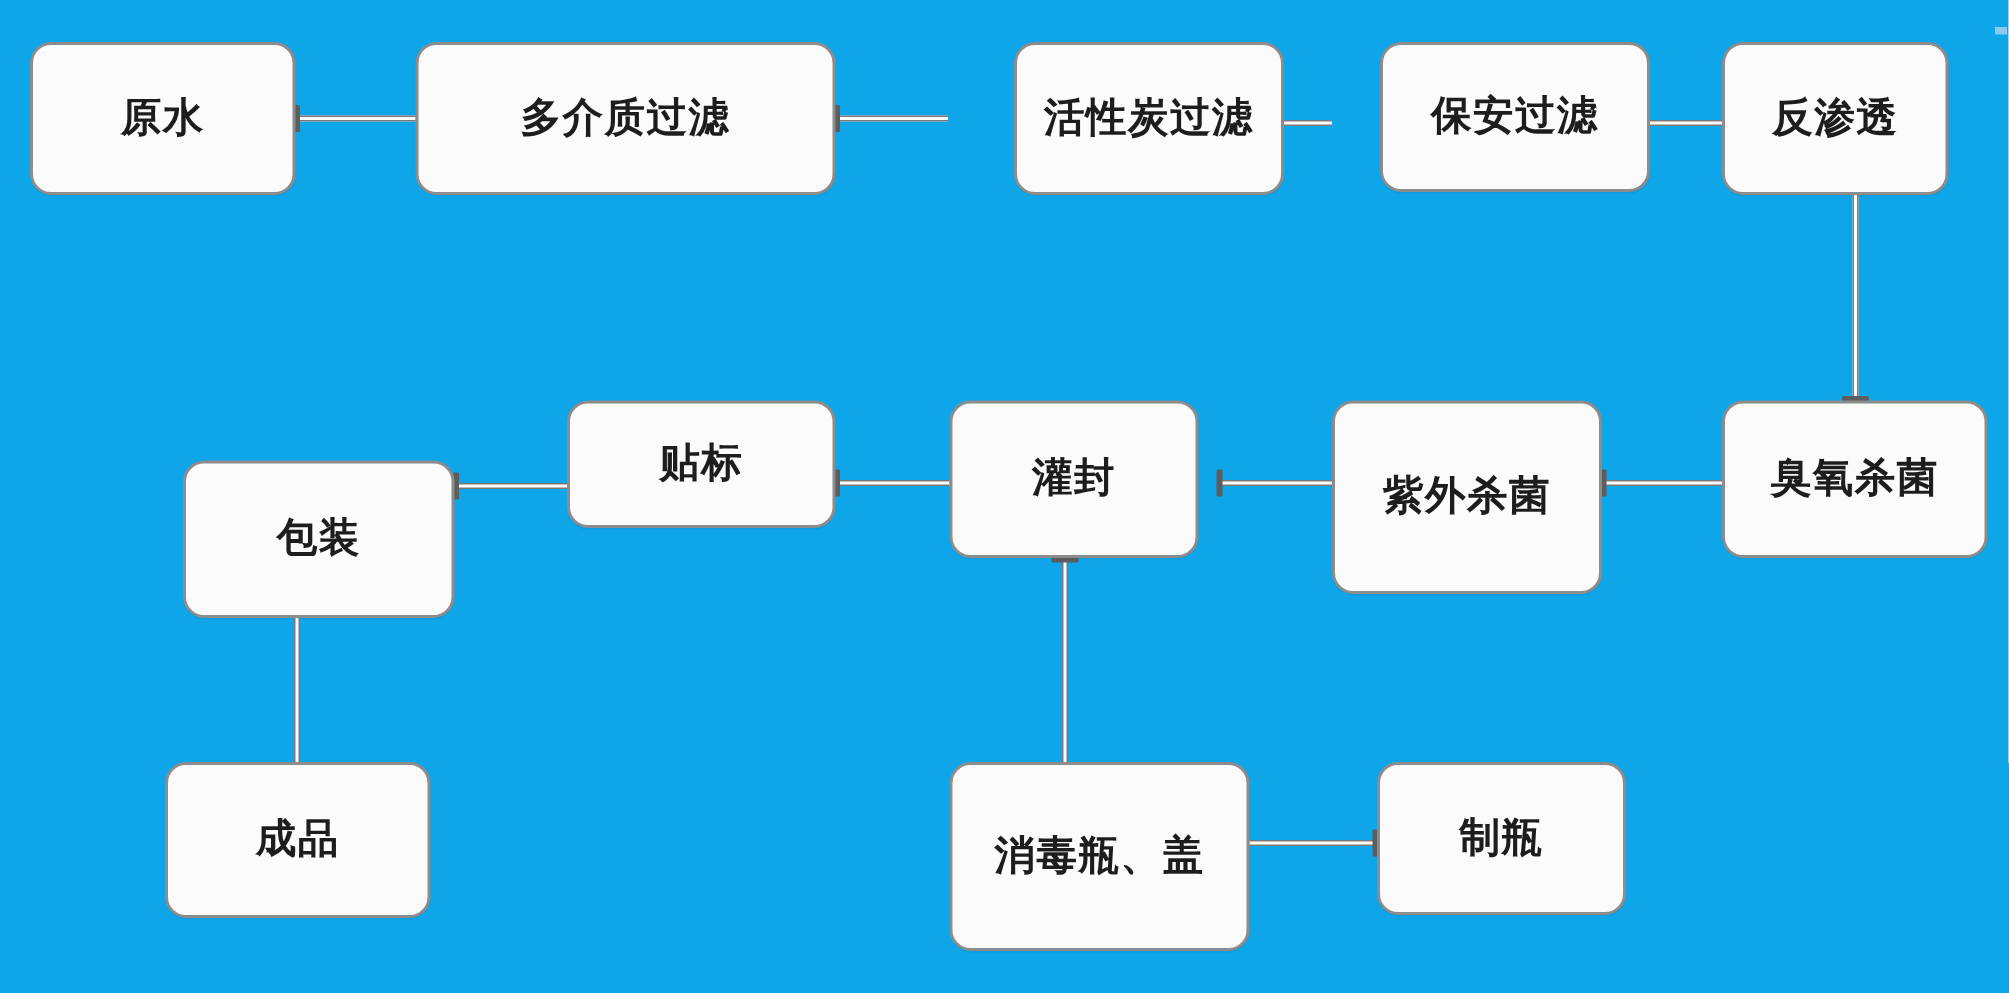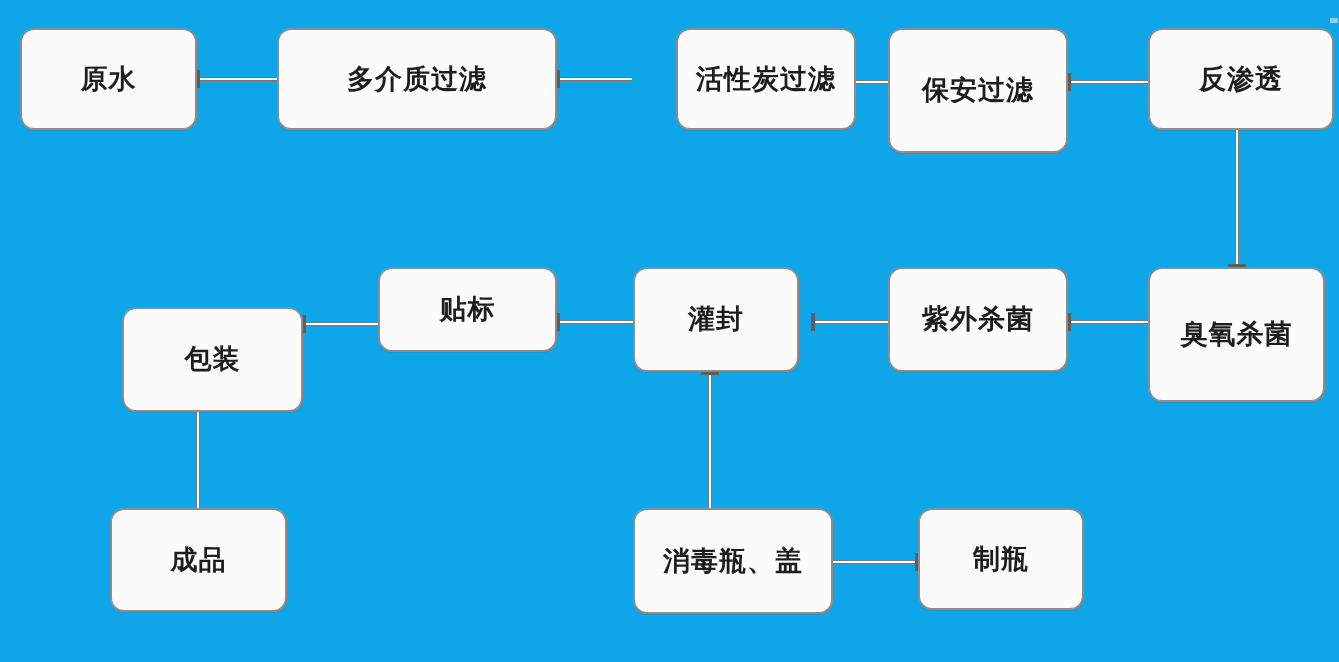--- a/index.html
+++ b/index.html
@@ -112,45 +112,45 @@
   <div id="node-layer">
       <div class="node" style="left: 20px; top: 28px; width: 177px; height: 102px;">
         <span class="lbl">原水</span>
       </div>
       <div class="node" style="left: 277px; top: 28px; width: 280px; height: 102px; justify-content: center;">
         <span class="lbl">多介质过滤</span>
       </div>
       <div class="node" style="left: 632px; top: 28px; width: 180px; height: 102px; margin-left: 44px;">
         <span class="lbl">活性炭过滤</span>
       </div>
-      <div class="node" style="left: 888px; top: 28px; width: 180px; height: 125px;">
+      <div class="node" style="left: 920px; top: 28px; width: 180px; height: 100px;">
         <span class="lbl">保安过滤</span>
       </div>
-      <div class="node" style="left: 1148px; top: 28px; width: 186px; height: 102px;">
+      <div class="node" style="left: 1148px; top: 28px; width: 151px; height: 102px;">
         <span class="lbl">反渗透</span>
       </div>
       <div class="node" style="left: 122px; top: 267px; width: 181px; height: 105px; margin-top: 40px;">
         <span class="lbl">包装</span>
       </div>
       <div class="node" style="left: 378px; top: 267px; width: 179px; height: 85px;">
         <span class="lbl">贴标</span>
       </div>
       <div class="node" style="left: 633px; top: 267px; width: 166px; height: 105px;">
         <span class="lbl">灌封</span>
       </div>
-      <div class="node" style="left: 888px; top: 267px; width: 180px; height: 105px;">
+      <div class="node" style="left: 888px; top: 267px; width: 180px; height: 129px;">
         <span class="lbl">紫外杀菌</span>
       </div>
-      <div class="node" style="left: 1148px; top: 267px; width: 177px; height: 135px;">
+      <div class="node" style="left: 1148px; top: 267px; width: 177px; height: 105px;">
         <span class="lbl">臭氧杀菌</span>
       </div>
       <div class="node" style="left: 110px; top: 508px; width: 177px; height: 104px;">
         <span class="lbl">成品</span>
       </div>
-      <div class="node" style="left: 633px; top: 508px; width: 200px; height: 106px;">
+      <div class="node" style="left: 633px; top: 508px; width: 200px; height: 126px;">
         <span class="lbl">消毒瓶、盖</span>
       </div>
       <div class="node" style="left: 918px; top: 508px; width: 166px; height: 102px;">
         <span class="lbl">制瓶</span>
       </div>
     </div>
   <div class="speck" style="left:1330px; top:18px; width:8px; height:5px;"></div>
 </div>
 
 </body></html>

